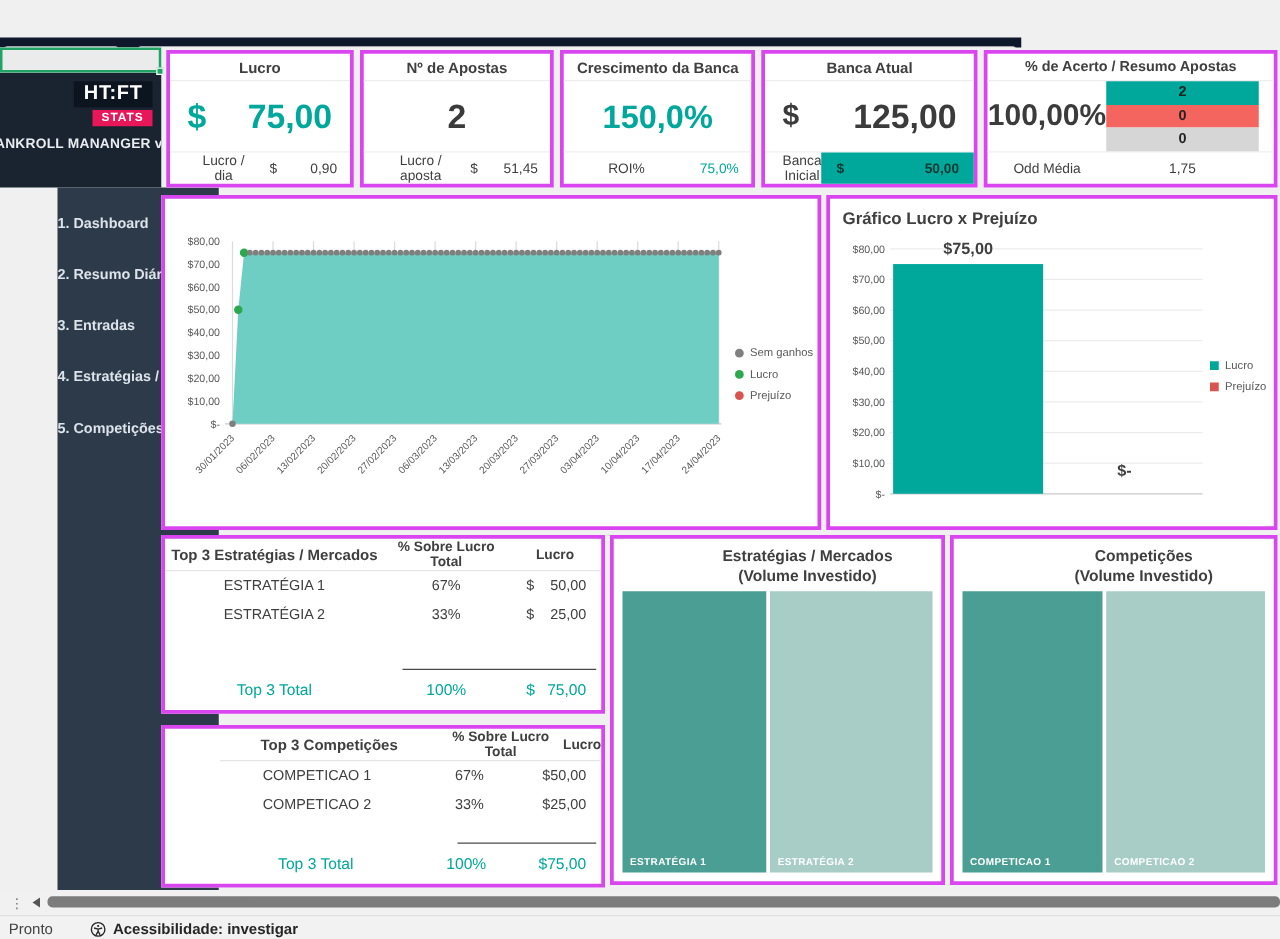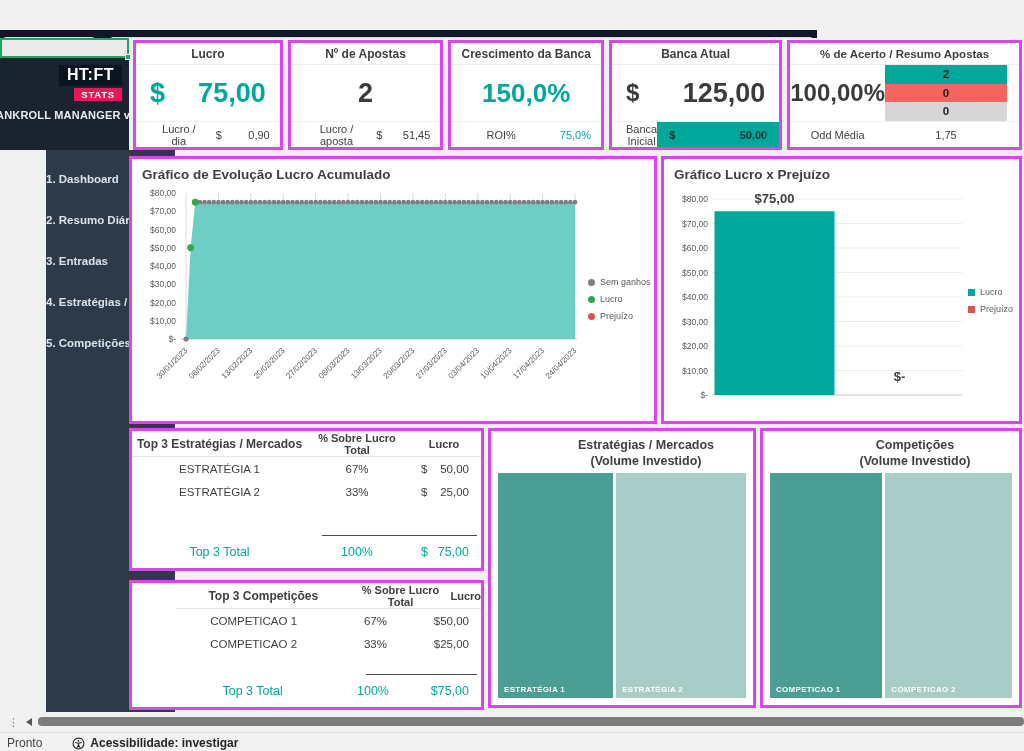--- a/index.html
+++ b/index.html
@@ -230,21 +230,20 @@
         </div>
         <div class="foot">
           <span class="f-label5">Odd Média</span>
           <span class="f-val5">1,75</span>
         </div>
       </div>
     </div>
 
     <div class="chart-row">
       <div class="chart-panel panel cp-a">
-        <div class="cp-title">Gráfico de Evolução Lucro Acumulado</div>
         <svg class="area-svg" width="445" height="232" viewBox="0 0 445 232">
             <line x1="46" y1="6" x2="46" y2="152" stroke="#DCDCDC" stroke-width="1"></line>
             <line x1="78.41666666666666" y1="6" x2="78.41666666666666" y2="152" stroke="#DCDCDC" stroke-width="1"></line>
             <line x1="110.83333333333333" y1="6" x2="110.83333333333333" y2="152" stroke="#DCDCDC" stroke-width="1"></line>
             <line x1="143.25" y1="6" x2="143.25" y2="152" stroke="#DCDCDC" stroke-width="1"></line>
             <line x1="175.66666666666666" y1="6" x2="175.66666666666666" y2="152" stroke="#DCDCDC" stroke-width="1"></line>
             <line x1="208.08333333333334" y1="6" x2="208.08333333333334" y2="152" stroke="#DCDCDC" stroke-width="1"></line>
             <line x1="240.5" y1="6" x2="240.5" y2="152" stroke="#DCDCDC" stroke-width="1"></line>
             <line x1="272.91666666666663" y1="6" x2="272.91666666666663" y2="152" stroke="#DCDCDC" stroke-width="1"></line>
             <line x1="305.3333333333333" y1="6" x2="305.3333333333333" y2="152" stroke="#DCDCDC" stroke-width="1"></line>

